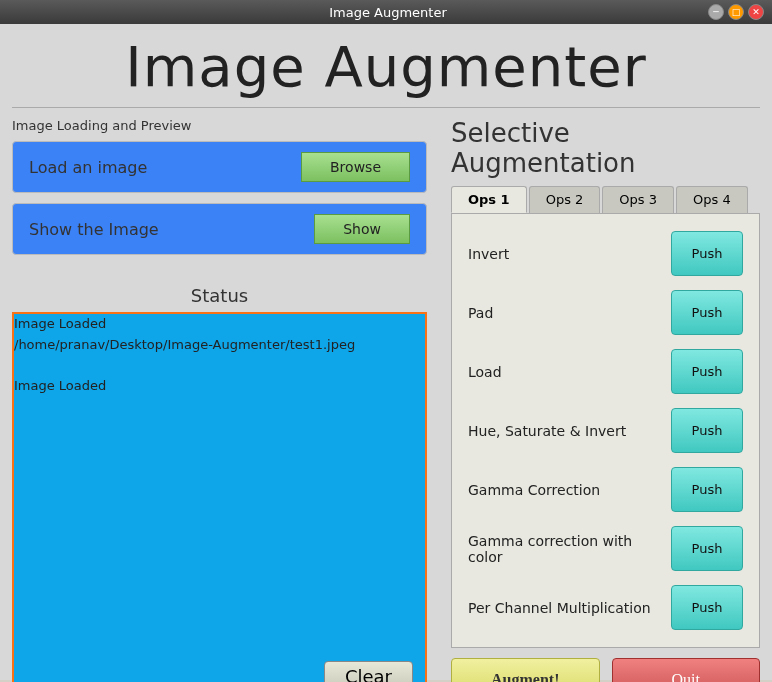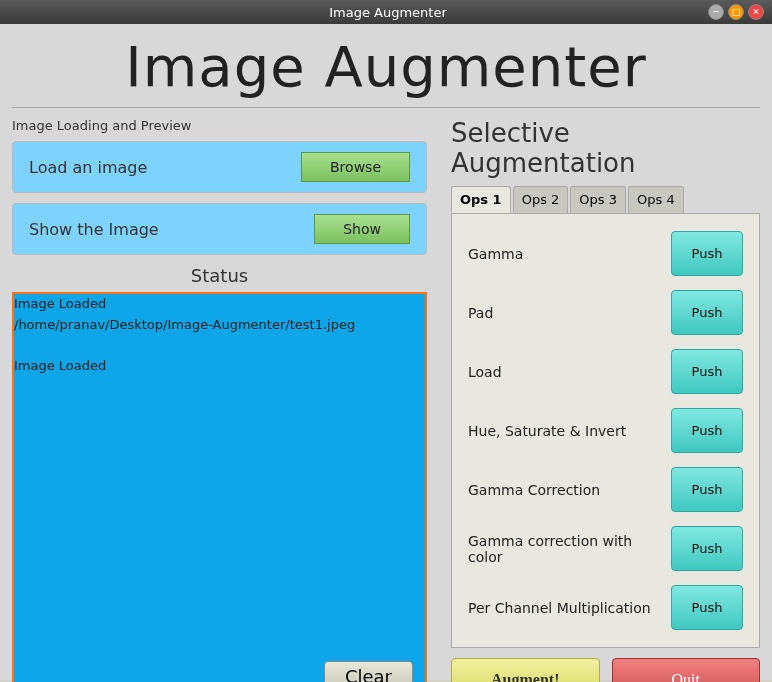--- a/index.html
+++ b/index.html
@@ -90,21 +90,21 @@
     .section-label {
       font-size: 13px;
       color: #333;
       margin-bottom: 8px;
     }
 
     .load-row, .show-row {
       display: flex;
       align-items: center;
       justify-content: space-between;
-      background: #7dd3fc;
+      background: #3b82f6;
       border: 1px solid #bbb;
       border-radius: 4px;
       padding: 10px 16px;
       margin-bottom: 10px;
     }
 
     .row-label {
       font-size: 16px;
       color: #333;
     }
@@ -124,20 +124,21 @@
       flex: 1;
       display: flex;
       flex-direction: column;
     }
 
     .status-title {
       text-align: center;
       font-size: 18px;
       color: #333;
       margin-bottom: 6px;
+      margin-top: 20px;
     }
 
     .status-box {
       flex: 1;
       border: 2px solid #f97316;
       background: #0ea5e9;
       padding: 0;
       position: relative;
       min-height: 170px;
     }
@@ -175,21 +176,21 @@
       margin-bottom: 8px;
     }
 
     .tabs-container {
       display: flex;
       border-bottom: 1px solid #aaa;
       margin-bottom: 0;
     }
 
     .tab {
-      padding: 5px 8px;
+      padding: 5px 16px;
       border: 1px solid #aaa;
       border-bottom: none;
       background: #c8c8c0;
       cursor: pointer;
       font-size: 13px;
       margin-right: 2px;
       border-radius: 3px 3px 0 0;
     }
 
     .tab.active {
@@ -313,21 +314,21 @@
 
       <div class="tabs-container">
         <div class="tab active">Ops 1</div>
         <div class="tab">Ops 2</div>
         <div class="tab">Ops 3</div>
         <div class="tab">Ops 4</div>
       </div>
 
       <div class="ops-panel">
         <div class="op-row">
-          <span class="op-label">Gamma</span>
+          <span class="op-label">Invert</span>
           <button class="push-btn">Push</button>
         </div>
         <div class="op-row">
           <span class="op-label">Pad</span>
           <button class="push-btn">Push</button>
         </div>
         <div class="op-row">
           <span class="op-label">Load</span>
           <button class="push-btn">Push</button>
         </div>

